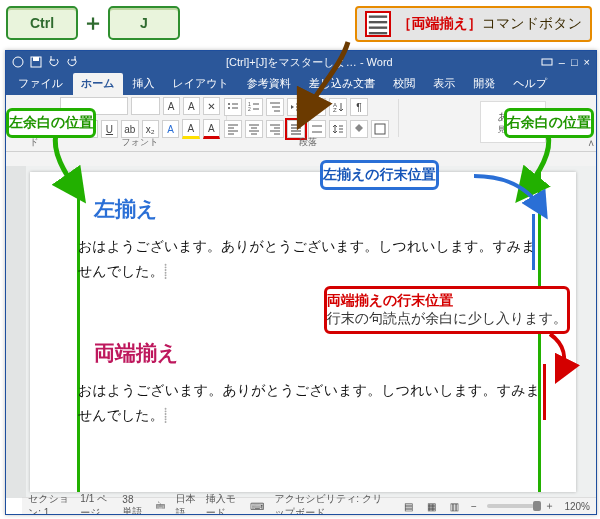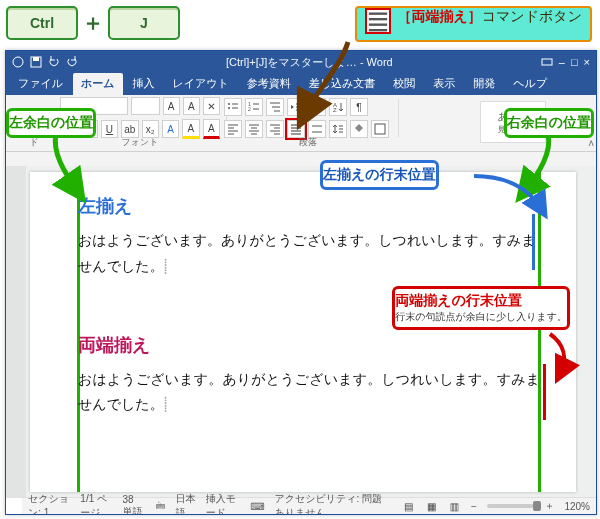--- a/index.html
+++ b/index.html
@@ -5,22 +5,22 @@
   html,body{margin:0;padding:0;font-family:"Meiryo","Hiragino Sans",sans-serif;background:#fff}
   #stage{position:relative;width:600px;height:519px;overflow:hidden}
 
   
   .key{display:inline-flex;align-items:center;justify-content:center;height:30px;min-width:34px;
        padding:0 17px;border:2px solid #2f8f2f;border-radius:5px;background:#e9f4dc;color:#2f6b2f;
        font-weight:bold;font-size:14px;box-shadow:0 2px 0 #bcd6a0 inset}
   .plus{font-size:22px;font-weight:bold;color:#2f6b2f;margin:0 4px}
   .topbar{position:absolute;left:6px;top:6px;display:flex;align-items:center}
 
-  .callout-box{position:absolute;right:8px;top:6px;height:32px;display:flex;
-       padding:0 8px;border:2px solid #e78b00;border-radius:4px;background:#5eead4;font-size:14px}
+  .callout-box{position:absolute;right:8px;top:6px;height:32px;display:flex;align-items:center;
+       padding:0 8px;border:2px solid #e78b00;border-radius:4px;background:#e5e5e5;font-size:14px}
   .callout-box .iconbox{width:22px;height:22px;border:2px solid #d40000;margin-right:6px;display:flex;
        align-items:center;justify-content:center;background:#fff}
   .callout-box .iconbox svg{display:block}
   .callout-box .red{color:#d40000;font-weight:bold}
   .callout-box .txt{color:#3a2a00}
 
   
   #word{position:absolute;left:5px;top:50px;width:590px;height:463px;border:1px solid #1d4e9e;
         box-shadow:0 0 4px rgba(0,0,0,.25);background:#fff;overflow:hidden}
   .titlebar{height:22px;background:#2b579a;color:#fff;font-size:11px;display:flex;align-items:center;
@@ -53,21 +53,21 @@
   .ribbon .collapse{position:absolute;right:2px;bottom:2px;font-size:10px;color:#666}
 
   .rulerbar{height:15px;background:#f3f3f3;border-bottom:1px solid #ddd}
 
   .page-area{position:absolute;left:0;right:0;top:115px;bottom:16px;background:#eef0f0;overflow:hidden}
   .lgutter{position:absolute;left:0;top:0;bottom:0;width:20px;background:#e2e4e4}
   .paper{position:absolute;left:24px;right:20px;top:6px;bottom:6px;background:#fff;
          box-shadow:0 0 3px rgba(0,0,0,.25)}
   .content{position:absolute;left:48px;right:36px;top:14px;bottom:14px;font-size:14px;color:#111;
            line-height:1.8}
-  .heading{font-weight:bold;font-size:18px;margin:4px 0 6px}
+  .heading{font-weight:bold;font-size:21px;margin:4px 16px 6px}
   .h-blue{color:#2a6fd6}
   .h-red{color:#be185d}
   .para{margin:0 0 12px}
   .cursor{color:#aaa}
 
   
   .margin-line{position:absolute;top:0;bottom:0;width:3px;background:#22b000}
   .ml-left{left:47px}
   .ml-right{right:35px}
 
@@ -81,21 +81,21 @@
        padding:0 6px;gap:10px}
   .statusbar .spacer{flex:1}
   .zoom-track{width:70px;height:4px;background:#ccc;position:relative;border-radius:2px}
   .zoom-thumb{position:absolute;top:-3px;left:46px;width:8px;height:10px;background:#888;border-radius:2px}
 
   
   .bubble{position:absolute;padding:3px 0;border:3px solid #22b000;border-radius:6px;background:#fff;
        color:#209600;font-weight:bold;font-size:14px;white-space:nowrap;z-index:30}
   .bubble.blue{border-color:#2a6fd6;color:#1756b8}
   .bubble.red{border-color:#d40000;color:#d40000}
-  .bubble .sub{display:block;font-size:10px;font-weight:normal;color:#333}
+  .bubble .sub{display:block;font-size:14px;font-weight:normal;color:#333}
 
   
   .arrow{position:absolute;z-index:25}
   .arrow svg{overflow:visible}
 
 </style>
 </head>
 <body>
 
 <div id="stage">
@@ -383,21 +383,21 @@
     </div>
 
     <div class="statusbar">
       <span>セクション: 1</span>
       <span>1/1 ページ</span>
       <span>38 単語</span>
       <span>🖮</span>
       <span>日本語</span>
       <span>挿入モード</span>
       <span>⌨</span>
-      <span>アクセシビリティ: 問題ありません</span>
+      <span>アクセシビリティ: クリップボード</span>
       <span class="spacer"></span>
       <span class="btn noborder">▤</span>
       <span class="btn noborder">▦</span>
       <span class="btn noborder">▥</span>
       <span>−</span>
       <span class="zoom-track">
           <span class="zoom-thumb"></span>
         </span>
       <span>＋</span>
       <span>120%</span>

